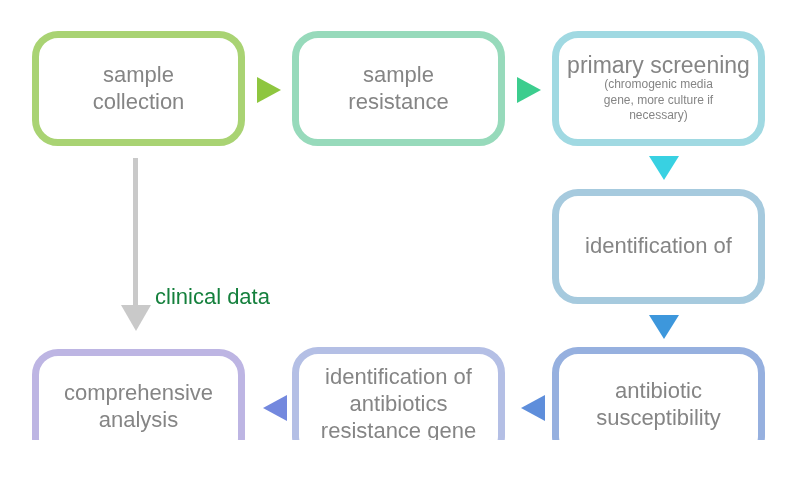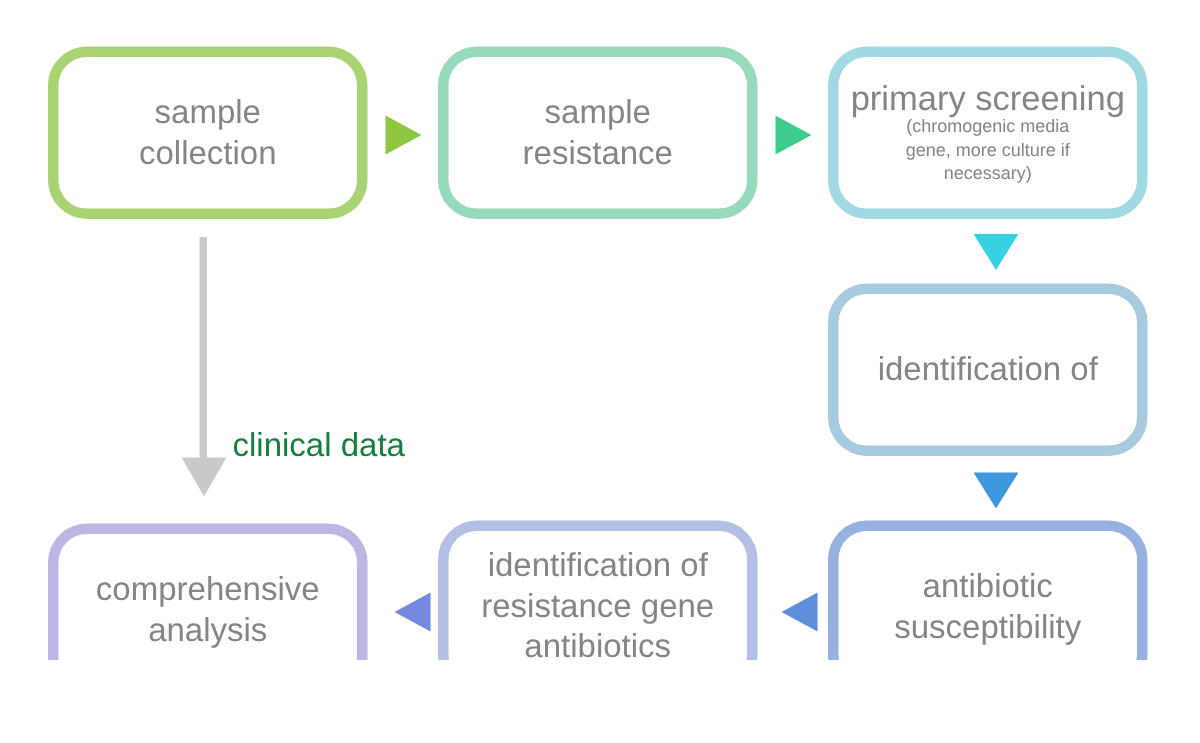--- a/index.html
+++ b/index.html
@@ -129,22 +129,22 @@
 
   <div class="node" id="n-antibiotic-susceptibility" style="border-color: rgb(150, 176, 223);">
     <div class="nline">antibiotic</div>
     <div class="nline">susceptibility</div>
   </div>
 
   <div class="tri tri-left" id="a-flow5" style="border-right-color: rgb(94, 142, 219);"></div>
 
   <div class="node" id="n-resistance-gene" style="border-color: rgb(180, 191, 229);">
     <div class="nline">identification of</div>
+    <div class="nline">antibiotics</div>
     <div class="nline">resistance gene</div>
-    <div class="nline">antibiotics</div>
   </div>
 
   <div class="tri tri-left" id="a-flow6" style="border-right-color: rgb(115, 136, 222);"></div>
 
   <div class="node" id="n-comprehensive-analysis" style="border-color: rgb(189, 181, 227);">
     <div class="nline">comprehensive</div>
     <div class="nline">analysis</div>
   </div>
 
   <div class="clinical-line" style="background-color: rgb(201, 201, 201);"></div>

